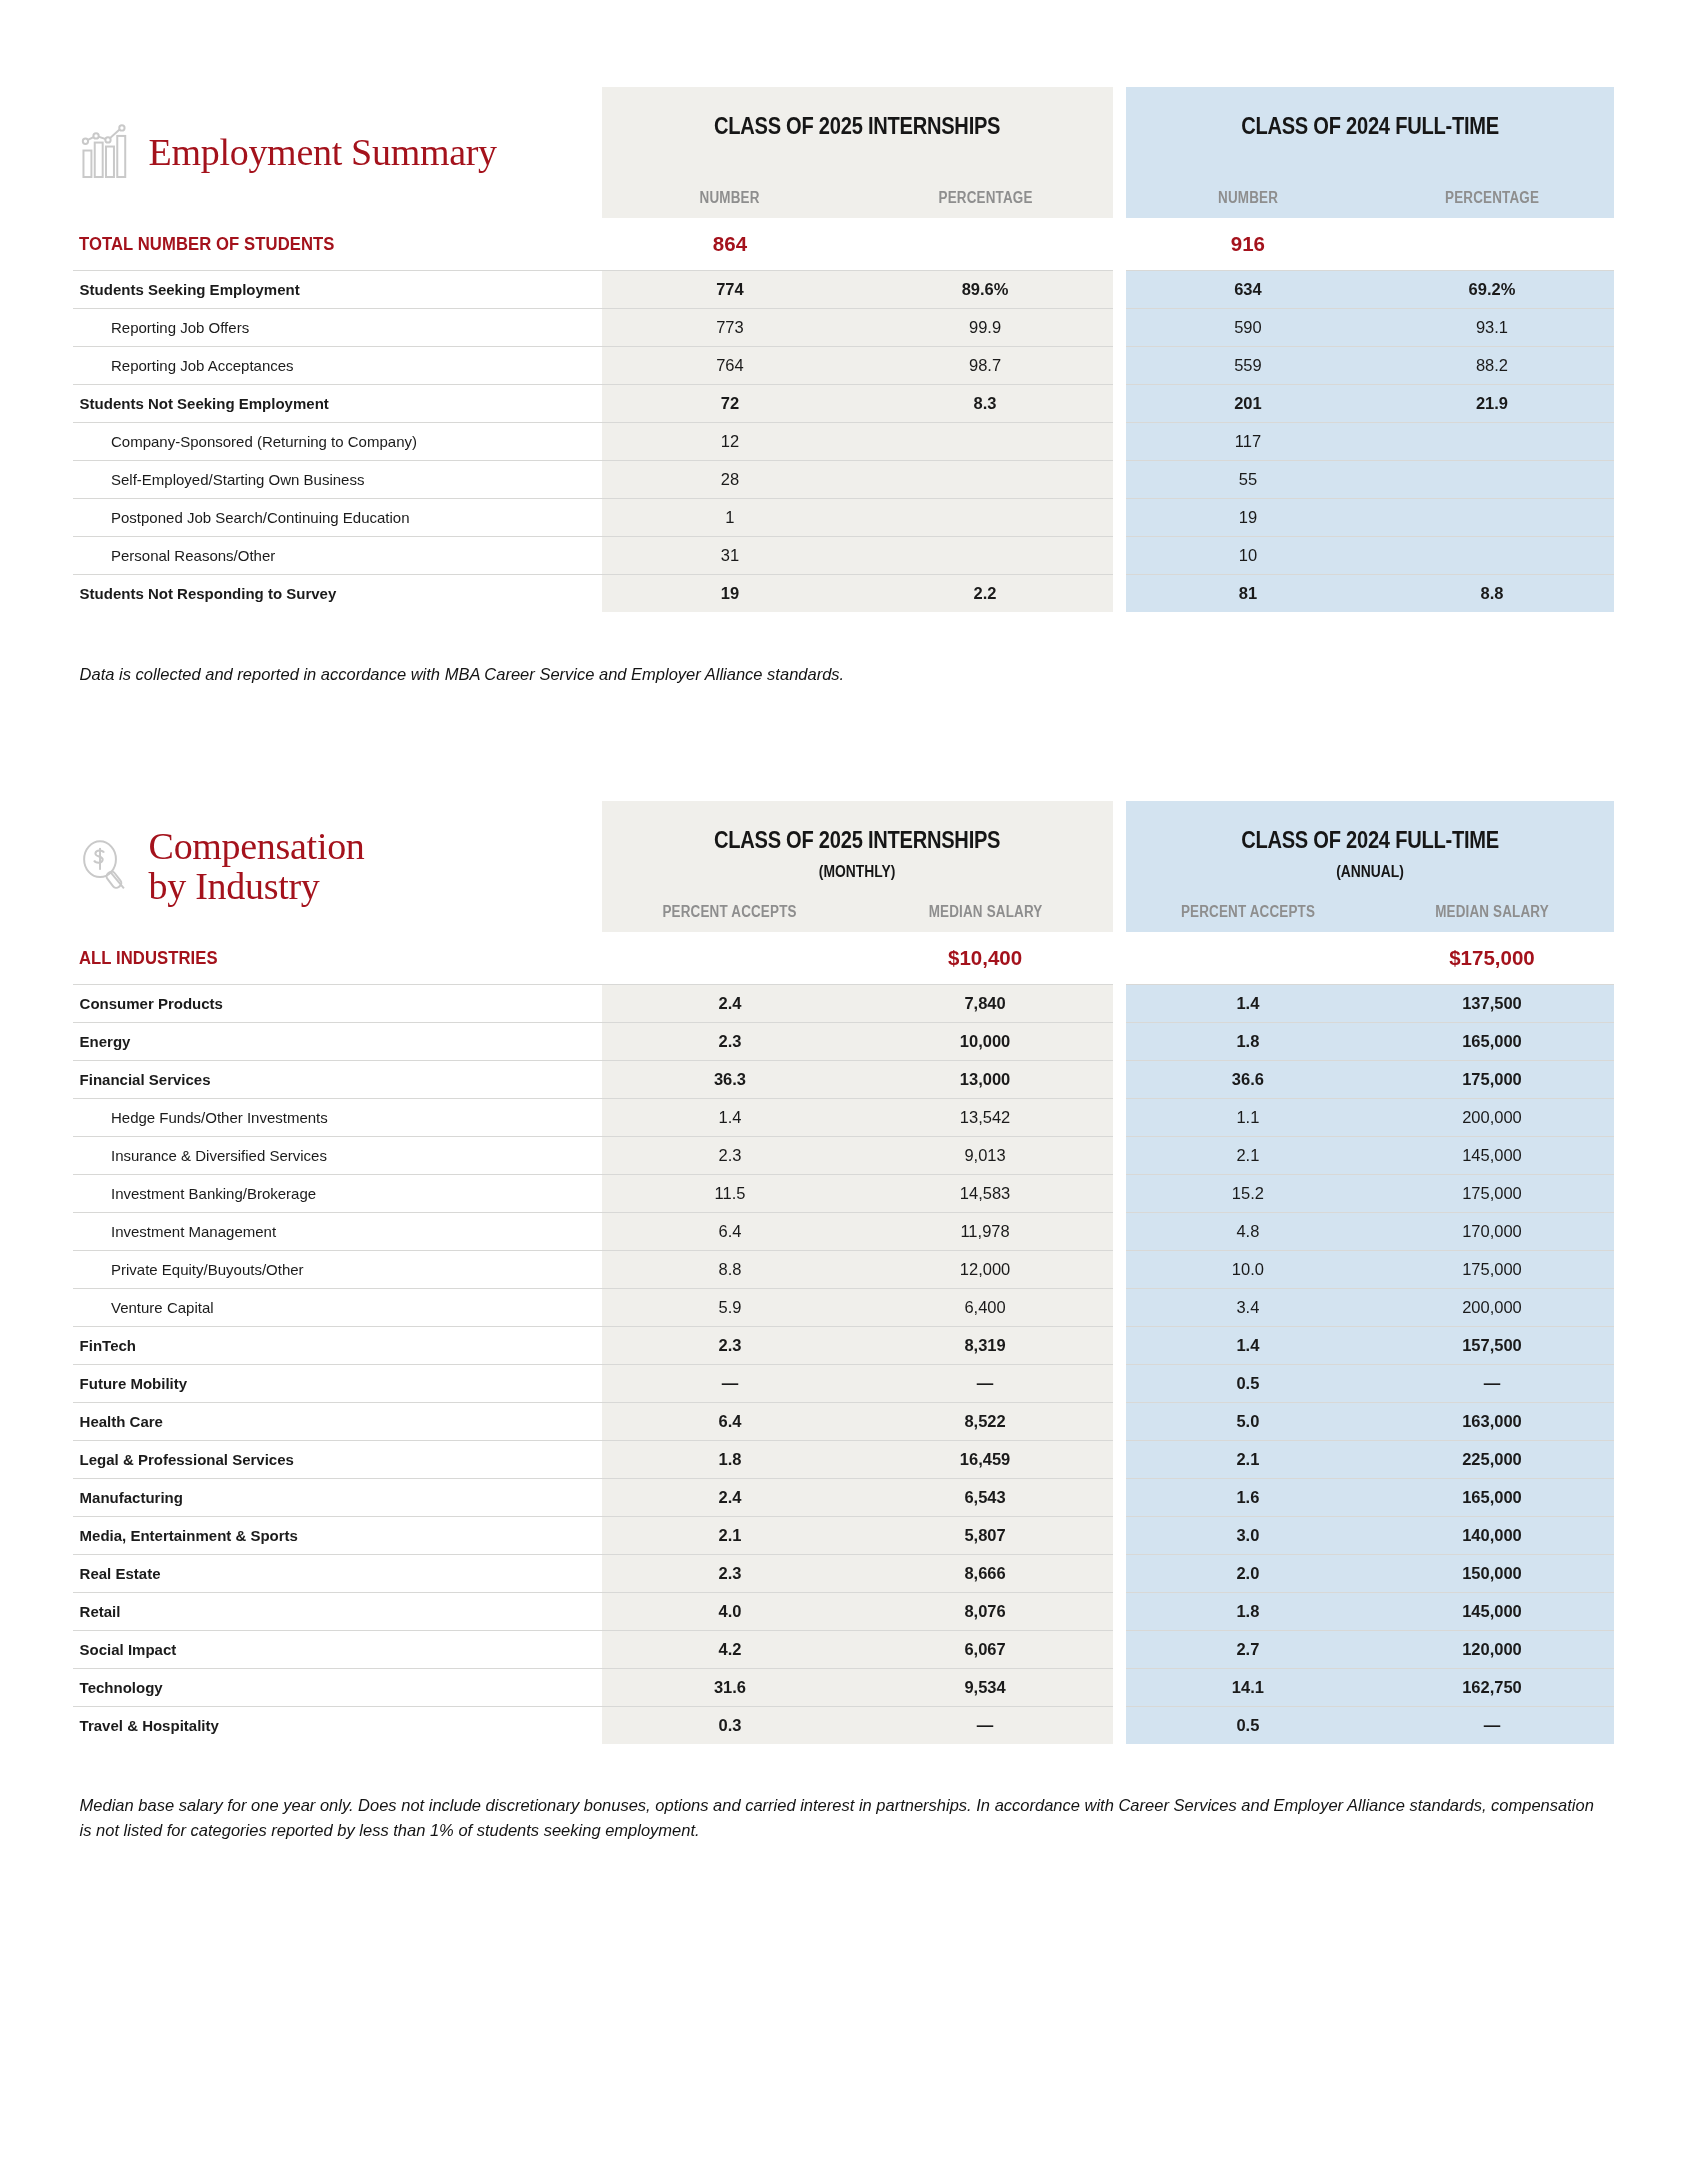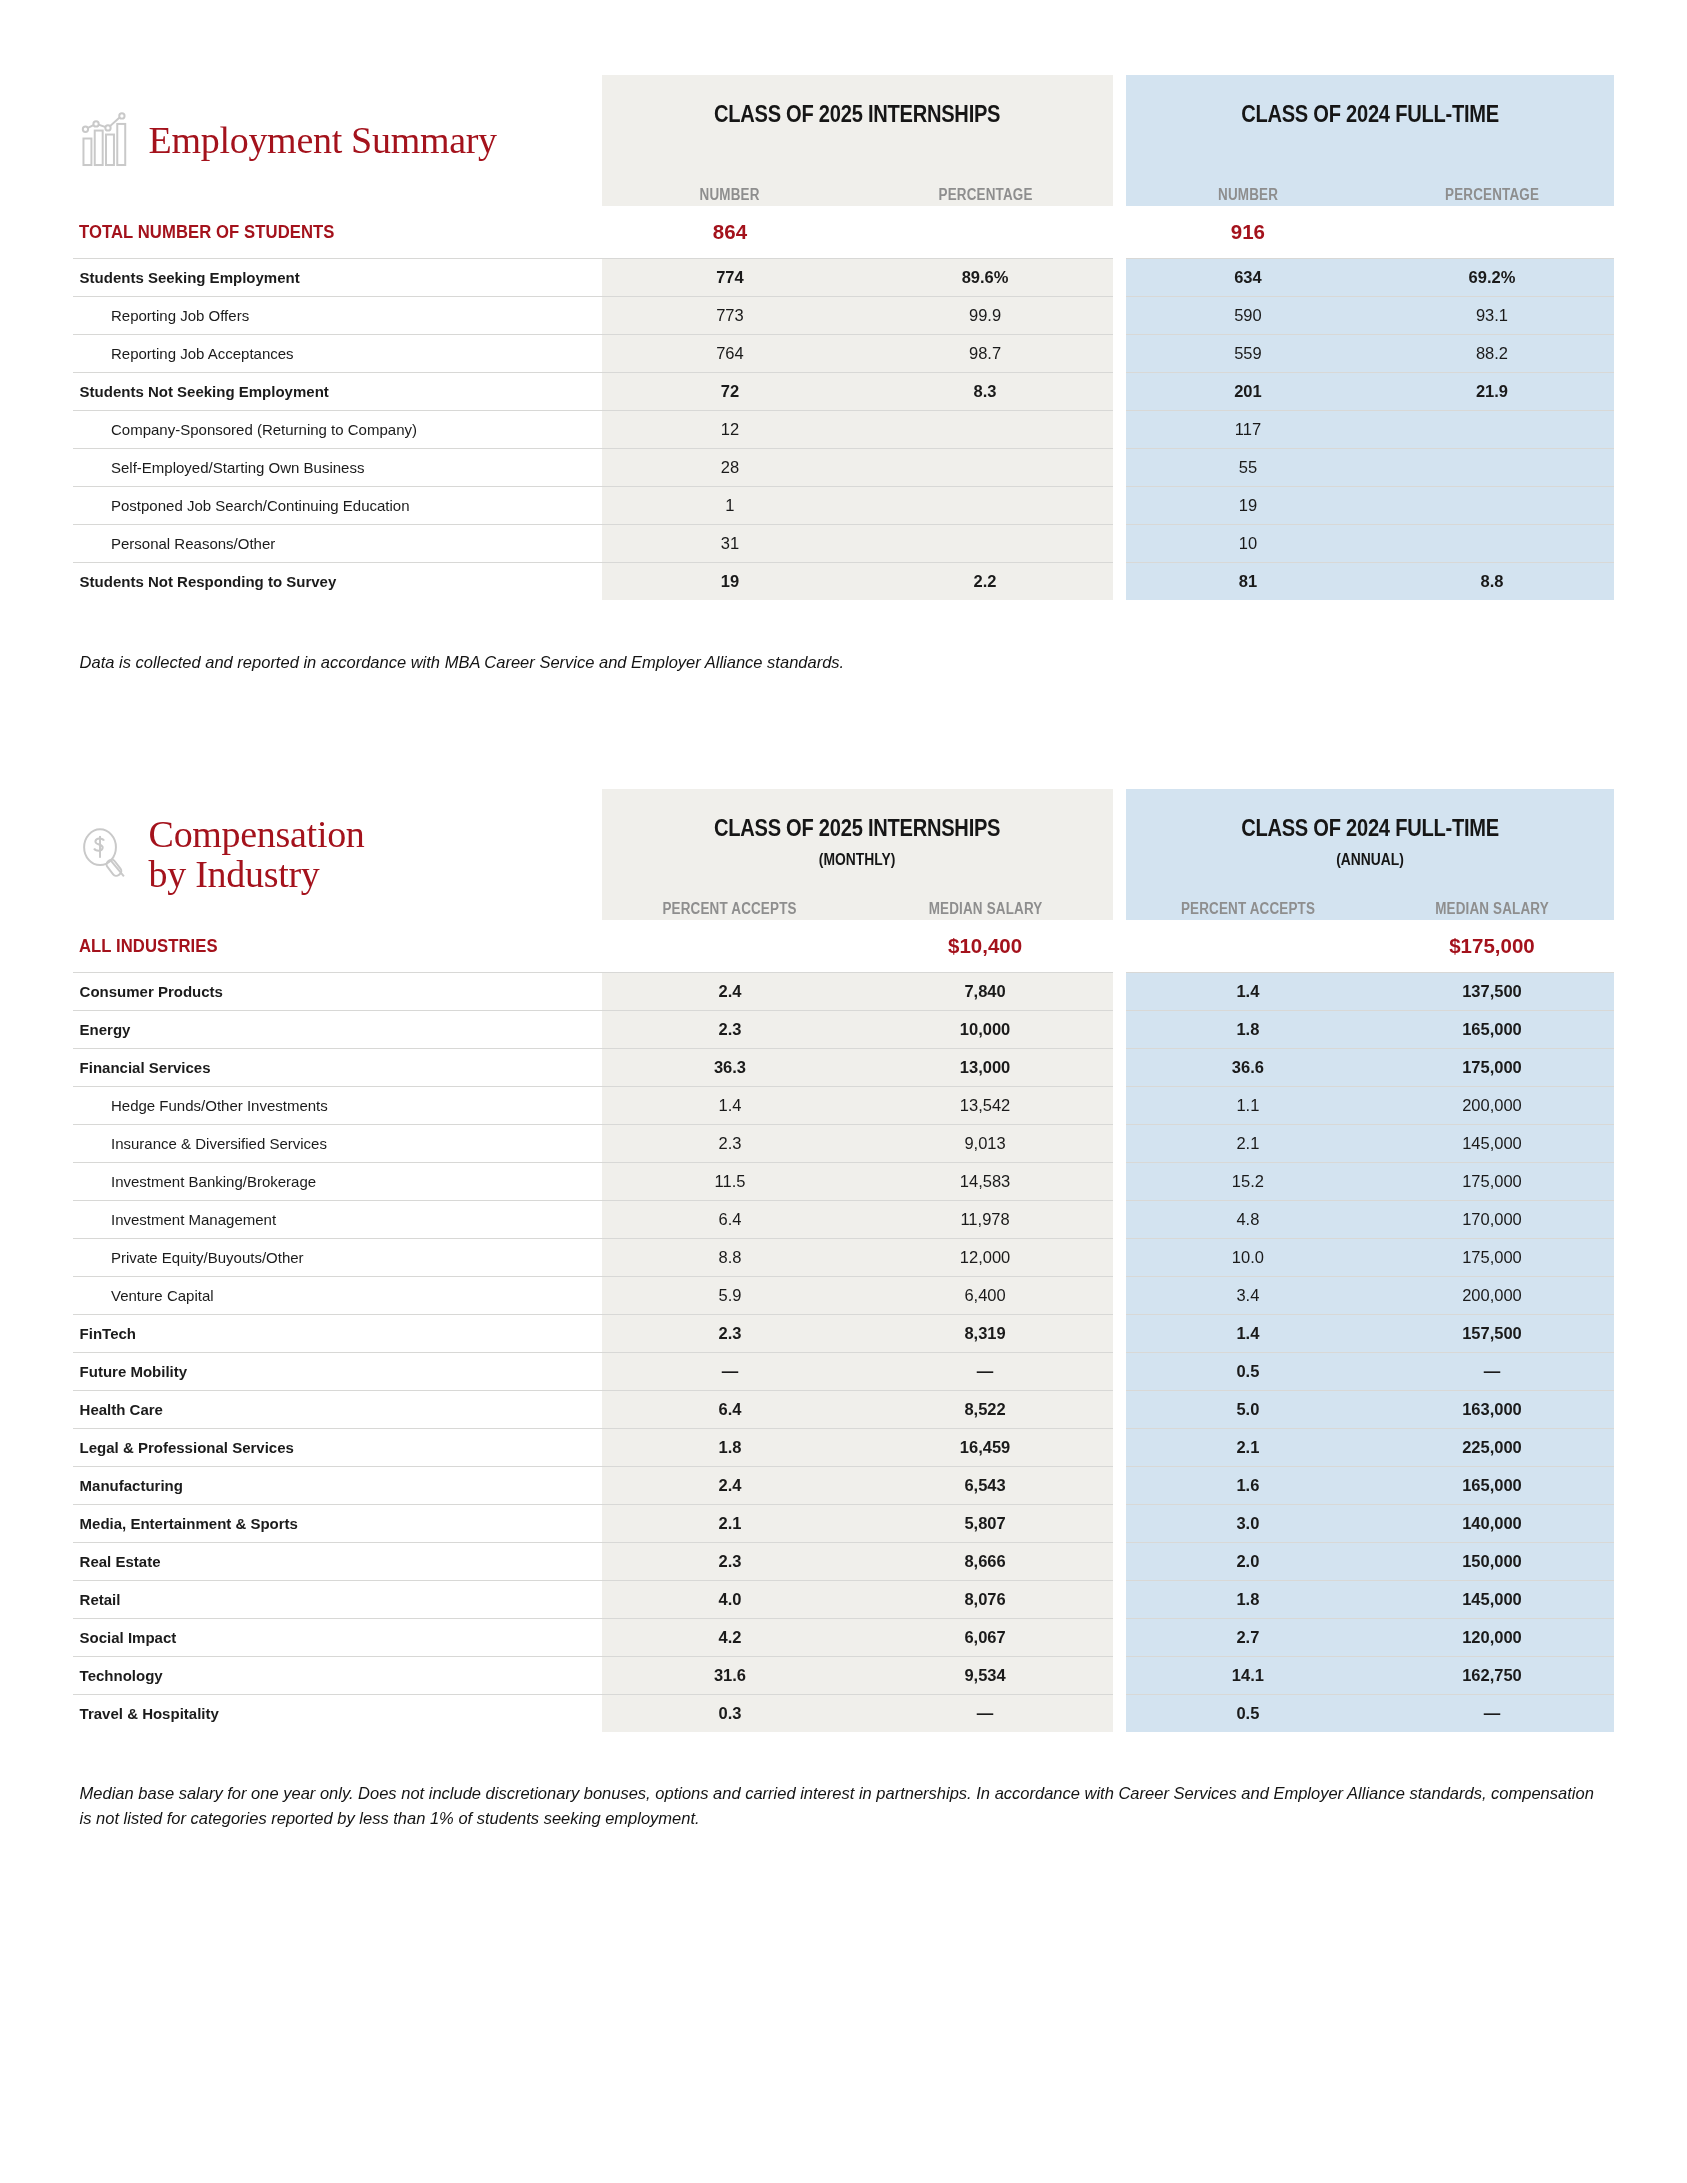--- a/index.html
+++ b/index.html
@@ -14,21 +14,21 @@
     color: #1a1a1a;
     position: relative;
     overflow: hidden;
   }
 
   .page {
     position: relative;
     width: 1687px;
     height: 2183px;
     box-sizing: border-box;
-    padding: 4px 73px;
+    padding: 16px 73px;
   }
 
   
   .section { position: relative; }
   #section-employment { padding-top: 71px; }
   #section-compensation { padding-top: 114px; }
 
   
   
   .tbl {
@@ -73,21 +73,21 @@
     text-align: center;
     font-family: "Liberation Sans Narrow", "Liberation Sans", sans-serif;
     font-weight: 700;
     font-size: 16.5px;
     transform: scaleX(0.84);
     color: #161616;
     white-space: nowrap;
   }
   .colhead-row {
     position: absolute;
-    bottom: 2px; left: 0; right: 0;
+    bottom: 11px; left: 0; right: 0;
     display: flex;
   }
   .colhead {
     flex: 1 1 0;
     text-align: center;
     font-family: "Liberation Sans Narrow", "Liberation Sans", sans-serif;
     font-weight: 700;
     font-size: 16px;
     letter-spacing: 0.2px;
     transform: scaleX(0.84);

